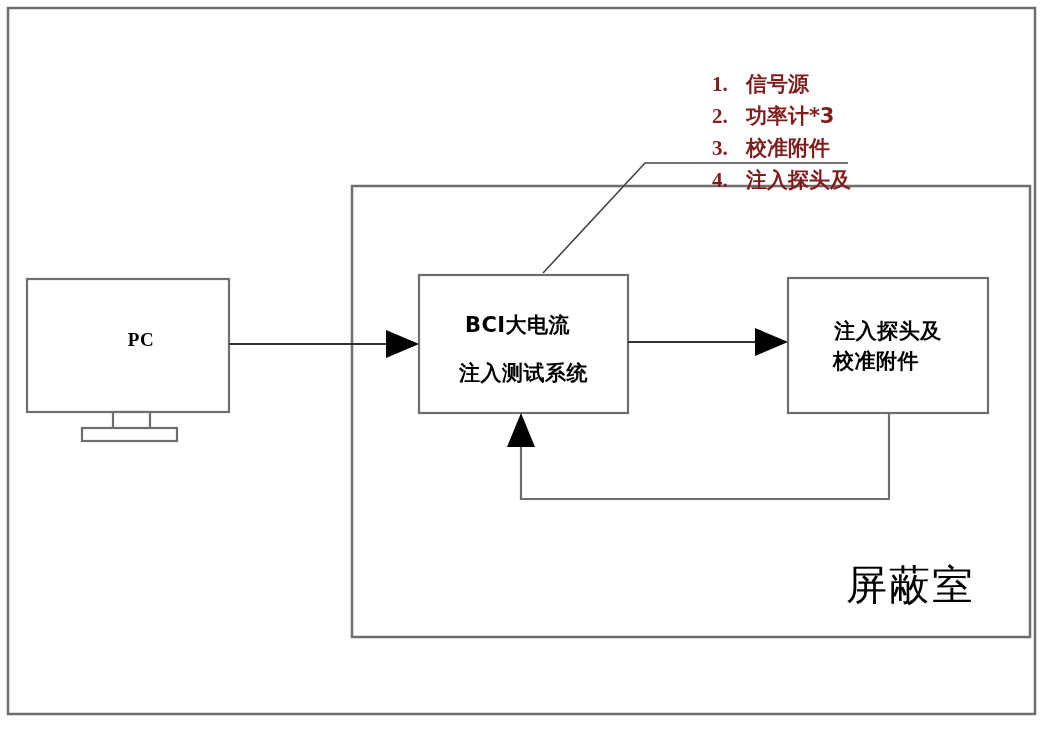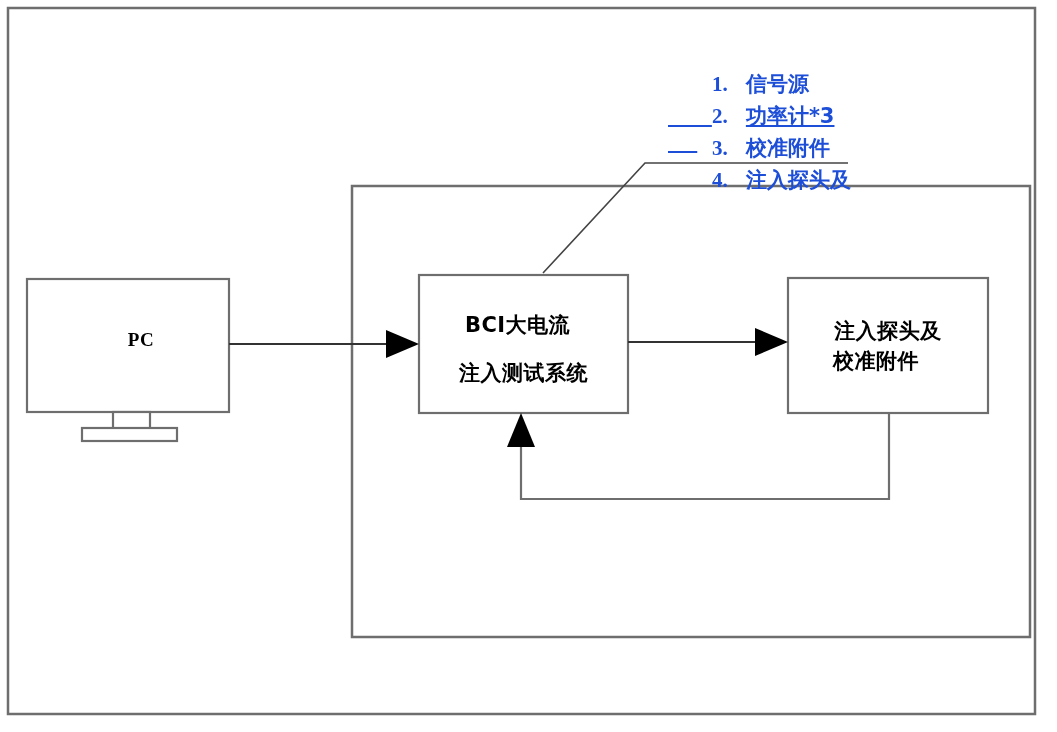--- a/index.html
+++ b/index.html
@@ -49,21 +49,21 @@
     font-family: "DejaVu Sans", "Liberation Sans", sans-serif;
     font-weight: normal;
     font-size: 41px;
     letter-spacing: 2px;
   }
   .list-line {
     position: absolute;
     font-family: "DejaVu Sans", "Liberation Sans", sans-serif;
     font-weight: bold;
     font-size: 21px;
-    color: #1d4ed8;
+    color: #7f1d1d;
     white-space: pre;
   }
   .list-num {
     display: inline-block;
     width: 34px;
     font-family: "Liberation Serif", "DejaVu Serif", serif;
     font-weight: bold;
   }
 </style>
 </head>
@@ -100,26 +100,27 @@
   </svg>
 
   <div class="txt pc-label" style="left:27px; top:328px; width:228px; text-align:center;">PC</div>
 
   <div class="txt box-label" style="left:419px; top:312px; width:197px;">BCI大电流</div>
   <div class="txt box-label" style="left:419px; top:342px; width:209px;margin-top:18px;">注入测试系统</div>
 
   <div class="txt box-label" style="left:788px; top:318px; width:200px;">注入探头及</div>
   <div class="txt box-label" style="left:788px; top:348px; width:176px;">校准附件</div>
 
+  <div class="txt room-label" style="left:846px; top:559px;">屏蔽室</div>
 
   <div>
     <div class="list-line" style="left:668px; top:46px;">
       <span class="list-num">1.</span><span>信号源</span>
     </div>
-    <div class="list-line" style="left:668px; top:78px;text-decoration:underline;">
+    <div class="list-line" style="left:668px; top:78px;">
       <span class="list-num">2.</span><span>功率计*3</span>
     </div>
     <div class="list-line" style="left:668px; top:110px;">
       <span class="list-num">3.</span><span>校准附件</span>
     </div>
     <div class="list-line" style="left:668px; top:142px;">
       <span class="list-num">4.</span><span>注入探头及</span>
     </div>
   </div>
 

